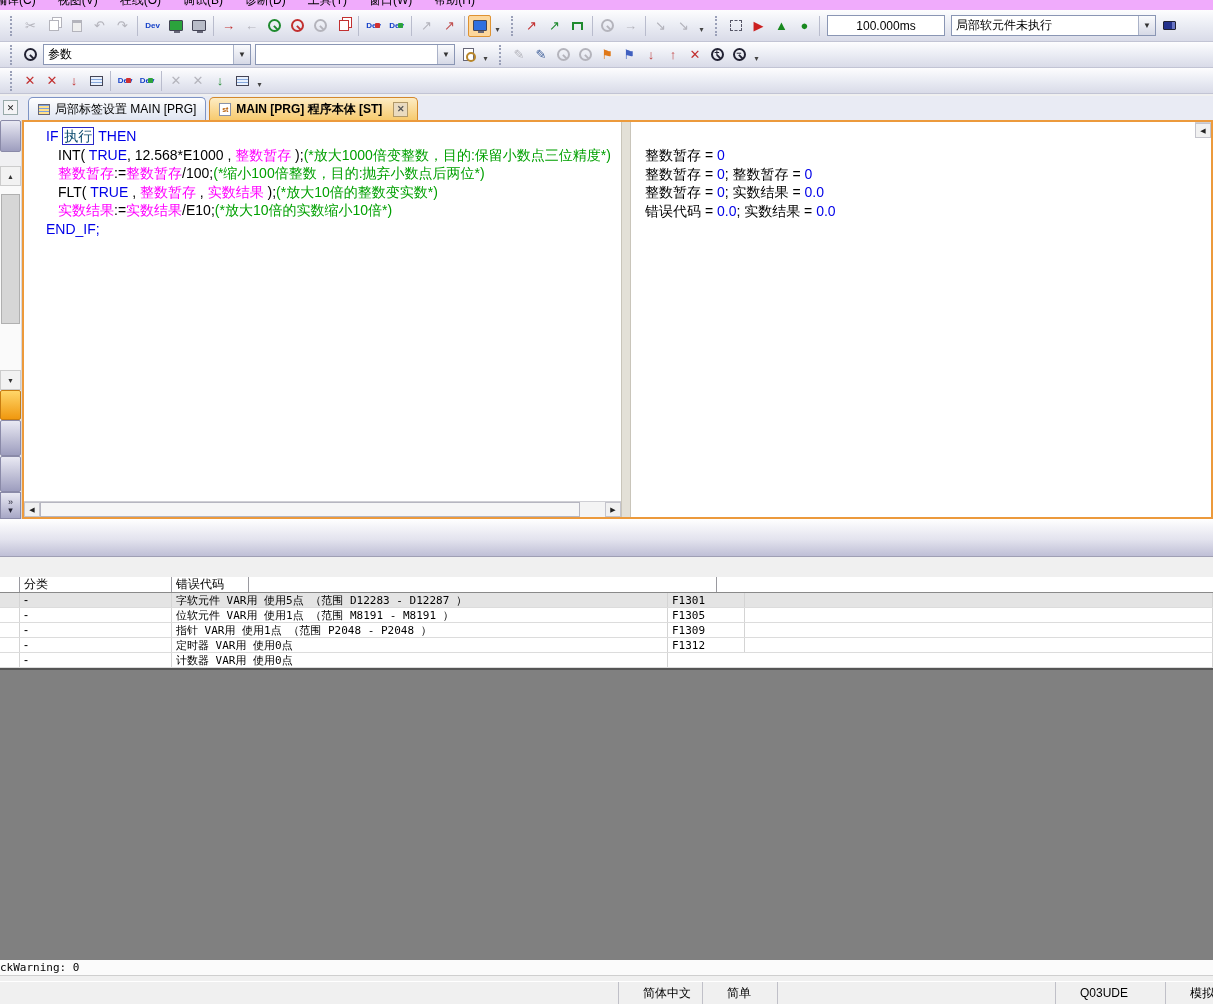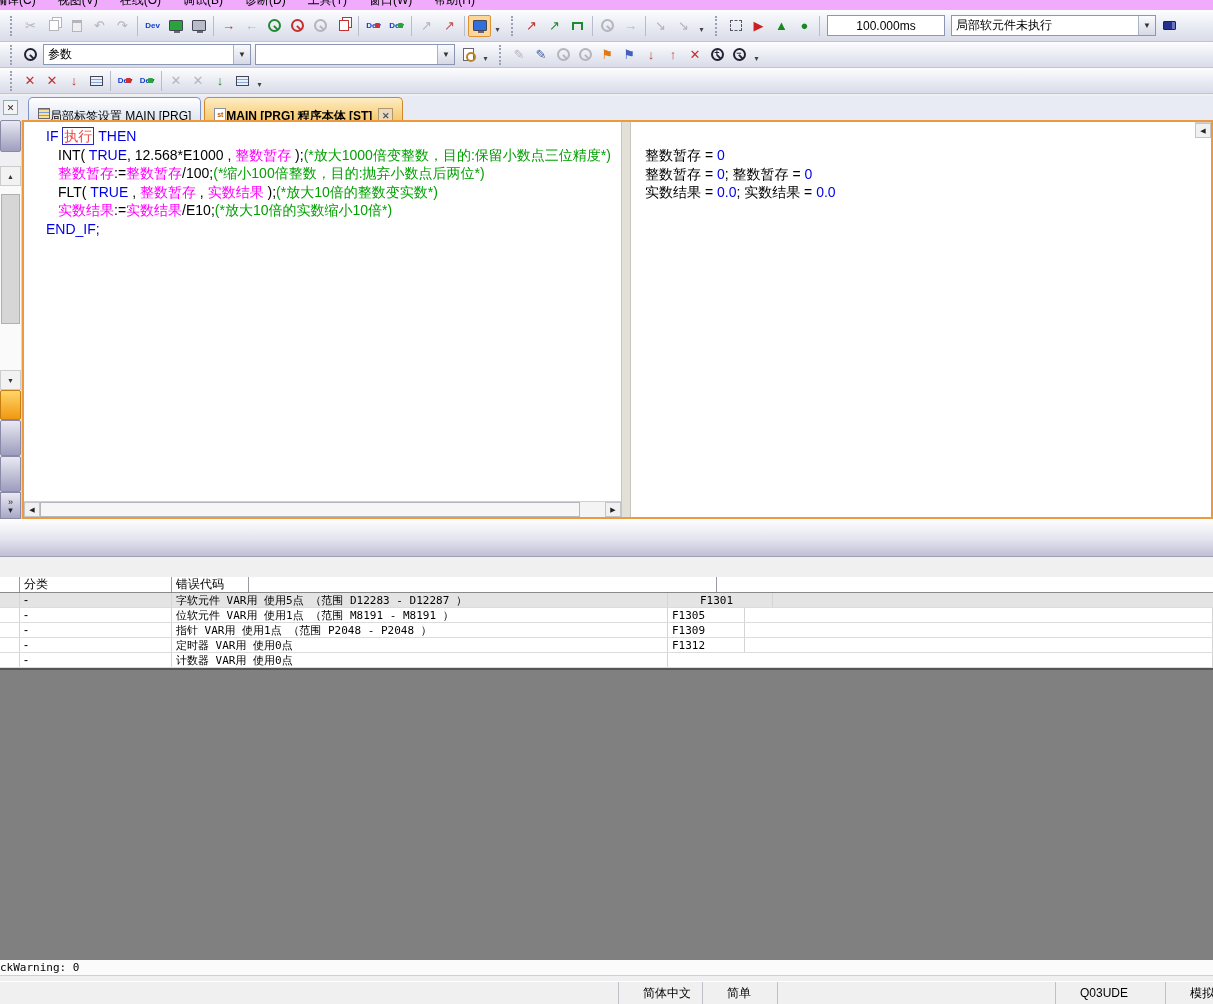--- a/index.html
+++ b/index.html
@@ -49,21 +49,21 @@
   .i-dotted{width:12px;height:11px;border:1px dashed #556}
   .i-pulse{width:11px;height:8px;border:2px solid currentColor;border-bottom:none}
   .i-table{width:13px;height:10px;border:1px solid #445;background:repeating-linear-gradient(0deg,#e8f0fc 0 2px,#86a8dc 2px 3px)}
   .i-card{width:13px;height:9px;background:linear-gradient(90deg,#24318c 70%,#6a76c4 70%);border:1px solid #223;border-radius:1px}
   .i-doc-mag{width:11px;height:13px;border:1px solid #667;background:#fff;position:relative}
   .i-doc-mag::after{content:"";position:absolute;right:-3px;bottom:-2px;width:6px;height:6px;border:2px solid #b8862a;border-radius:50%}
 
   
   #tabbar{left:0;top:96px;width:1213px;height:24px;background:#e9ebf4;display:flex;align-items:flex-end;padding-left:28px}
   #panel-close{position:absolute;left:3px;top:4px;width:15px;height:15px;background:#f4f4f6;border:1px solid #9aa;display:flex;align-items:center;justify-content:center;font-size:9px;color:#222}
-  .tab{height:23px;display:flex;padding:10px 9px;border:1px solid #7d93c4;border-bottom:none;border-radius:5px 5px 0 0;background:linear-gradient(#ffffff,#dfe5f2);font-size:12px;margin-right:3px;white-space:nowrap}
+  .tab{height:23px;display:flex;align-items:center;gap:5px;padding:10px 9px;border:1px solid #7d93c4;border-bottom:none;border-radius:5px 5px 0 0;background:linear-gradient(#ffffff,#dfe5f2);font-size:12px;margin-right:3px;white-space:nowrap}
   .tab.active{background:linear-gradient(#fdecc4,#f7ca6e);border-color:#d3882b;font-weight:bold}
   .ti-grid{width:12px;height:11px;border:1px solid #667;background:repeating-linear-gradient(0deg,#ffe08a 0 2px,#7aa0e0 2px 3px);flex:0 0 auto}
   .ti-st{width:12px;height:13px;background:#fff;border:1px solid #8892a8;font:bold 7px/12px "Liberation Sans",sans-serif;color:#b85c00;text-align:center;flex:0 0 auto}
   .tabx{width:15px;height:15px;margin-left:6px;background:#eadbc0;border:1px solid #b09868;display:flex;align-items:center;justify-content:center;font-size:9px;color:#555}
 
   
   #leftstrip{left:0;top:120px;width:22px;height:399px;background:#f0f0f2;display:flex;flex-direction:column;border-right:1px solid #d8d8dc}
   .strip-btn{width:100%;background:linear-gradient(180deg,#e9e9f3,#9d9dbe);border:1px solid #8a8aa8;border-radius:2px;flex:0 0 auto}
   .strip-orange{background:linear-gradient(180deg,#ffd669,#f0980f);border-color:#c87d10}
   .strip-scroll{flex:0 0 auto;display:flex;align-items:center;justify-content:center;font-size:7px;color:#333;background:#f2f2f2;border:1px solid #ccc}
@@ -75,21 +75,21 @@
   #docframe{left:22px;top:120px;width:1191px;height:399px;border:2px solid #ec9a3c;background:#fff;display:flex}
   #codepane{width:597px;display:flex;flex-direction:column;background:#fff}
   #splitter{width:10px;background:#e3e0d7;border-left:1px solid #c9c5ba;border-right:1px solid #c9c5ba;flex:0 0 auto}
   #monpane{flex:1;display:flex;flex-direction:row;background:#fff}
   .code-area{flex:1;overflow:hidden;padding-top:5px}
   .mon-area{flex:1;overflow:hidden;padding-top:24px}
   .codeline{line-height:18.6px;font-size:14px;white-space:pre;padding-left:22px}
   .codeline.ind{padding-left:34px}
   .monline{line-height:18.6px;font-size:14px;white-space:pre;padding-left:14px}
   .c-k{color:#0000e8}.c-l{color:#ff00ff}.c-c{color:#00a000}.c-t{color:#000}
-  .c-b{color:#ef4444;border:1px solid #2828c8;padding:0 1px}
+  .c-b{color:#0c4a6e;border:1px solid #2828c8;padding:0 1px}
   .m-t{color:#000}.m-v{color:#0000e8}
   .hscroll{height:16px;border-top:1px solid #cfcfd4;background:#f4f4f4;display:flex;align-items:stretch;flex:0 0 auto}
   .sbtn{width:16px;background:#f1f1f1;border:1px solid #c4c4cc;display:flex;align-items:center;justify-content:center;font-size:7px;color:#222;flex:0 0 auto}
   .sthumb{background:#f6f6f6;border:1px solid #b6b6c0;flex:0 0 auto}
   .strack{flex:1 1 auto}
 
   
   #band-grad{left:0;top:519px;width:1213px;height:38px;background:linear-gradient(180deg,#ffffff 0%,#e3e3ee 55%,#bfbfd6 100%);border-bottom:1px solid #9f9fb4}
   #band-light{left:0;top:558px;width:1213px;height:19px;background:#f0f0f0}
 
@@ -336,21 +336,22 @@
       <div class="sbtn">
           <span>▶</span>
         </div>
     </div>
   </div>
   <div id="splitter"></div>
   <div id="monpane">
     <div class="mon-area" id="mon-area">
         <div class="monline"><span class="m-t">整数暂存 = </span><span class="m-v">0</span></div>
         <div class="monline"><span class="m-t">整数暂存 = </span><span class="m-v">0</span><span class="m-t">; 整数暂存 = </span><span class="m-v">0</span></div>
-        <div class="monline"><span class="m-t">实数结果 = </span><span class="m-v">0.0</span><span class="m-t">; 实数结果 = </span><span class="m-v">0.0</span></div>
+        <div class="monline"><span class="m-t">整数暂存 = </span><span class="m-v">0</span><span class="m-t">; 实数结果 = </span><span class="m-v">0.0</span></div>
+        <div class="monline"><span class="m-t">错误代码 = </span><span class="m-v">0.0</span><span class="m-t">; 实数结果 = </span><span class="m-v">0.0</span></div>
       </div>
     <div class="hscroll">
       <div class="sbtn">
           <span>◀</span>
         </div>
       <div class="strack"></div>
     </div>
   </div>
 </div>
 
@@ -361,21 +362,21 @@
     <div class="mrow hdr">
       <div class="mcell" style="width: 20px; flex: 0 0 auto;"></div>
       <div class="mcell" style="width: 152px; flex: 0 0 auto;">分类</div>
       <div class="mcell" style="width: 77px; flex: 0 0 auto;">错误代码</div>
       <div class="mcell" style="width: 468px; flex: 0 0 auto;"></div>
     </div>
     <div class="mrow sel">
       <div class="mcell" style="width: 20px; flex: 0 0 auto;"></div>
       <div class="mcell" style="width: 152px; flex: 0 0 auto;">-</div>
       <div class="mcell content" style="width: 496px; flex: 0 0 auto;">字软元件 VAR用 使用5点 （范围 D12283 - D12287 ）</div>
-      <div class="mcell code" style="width: 77px; flex: 0 0 auto; margin-left: 28px;">F1301</div>
+      <div class="mcell code" style="width: 77px; flex: 0 0 auto;">F1301</div>
       <div class="mcell" style="width: 468px; flex: 0 0 auto;"></div>
     </div>
     <div class="mrow">
       <div class="mcell" style="width: 20px; flex: 0 0 auto;"></div>
       <div class="mcell" style="width: 152px; flex: 0 0 auto;">-</div>
       <div class="mcell content" style="width: 496px; flex: 0 0 auto;">位软元件 VAR用 使用1点 （范围 M8191 - M8191 ）</div>
       <div class="mcell code" style="width: 77px; flex: 0 0 auto;">F1305</div>
       <div class="mcell" style="width: 468px; flex: 0 0 auto;"></div>
     </div>
     <div class="mrow">

